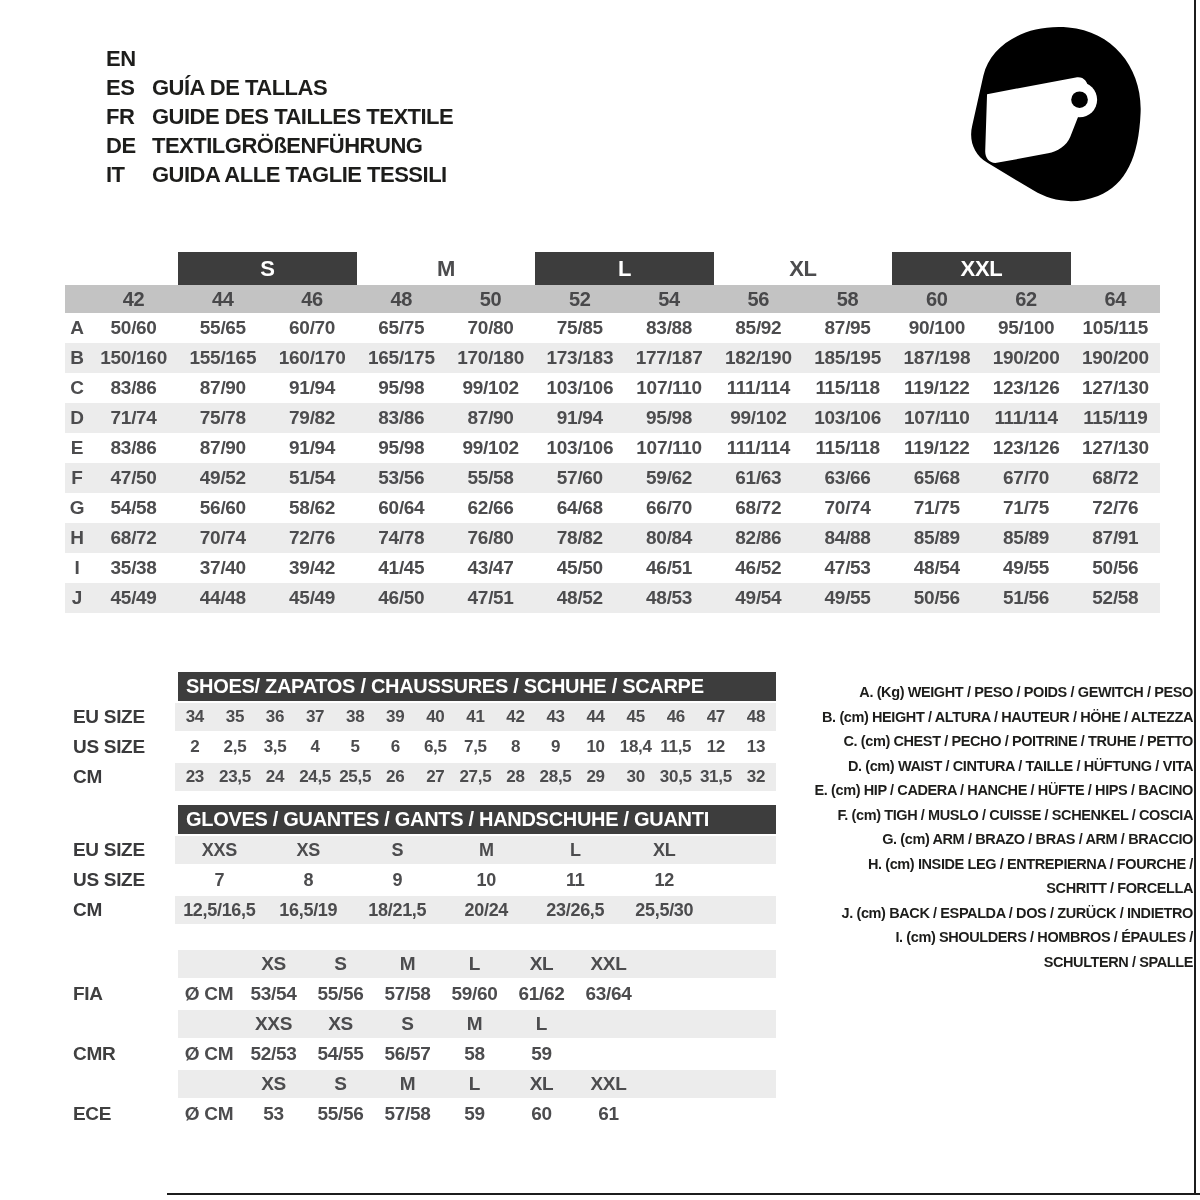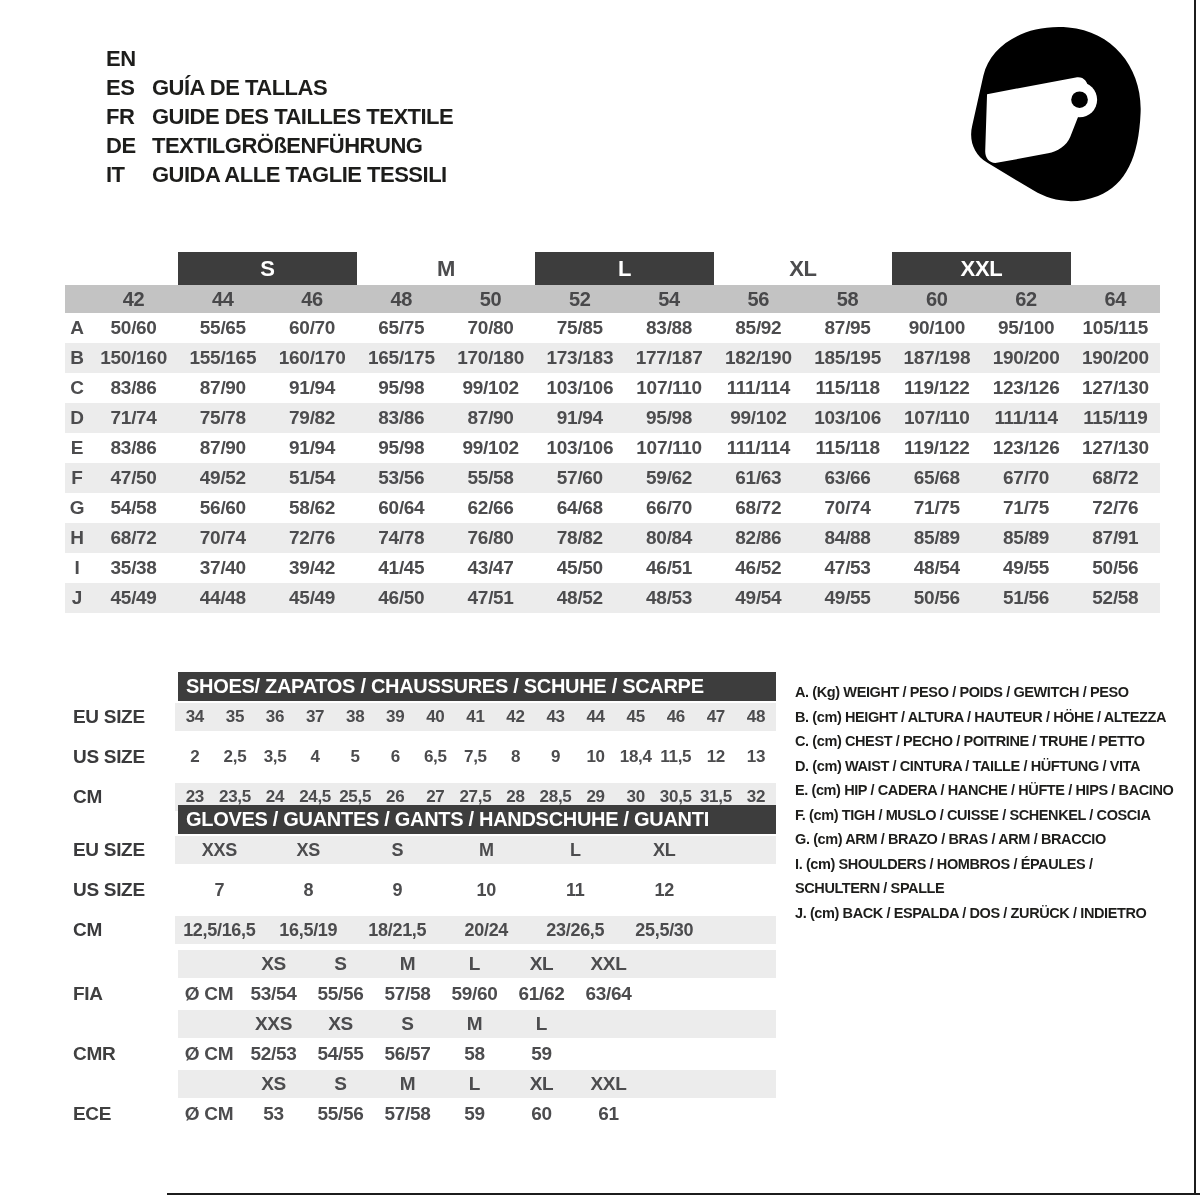--- a/index.html
+++ b/index.html
@@ -40,39 +40,39 @@
   .mt-letter { text-align:center; font-size:19px; }
   .mt-cell { text-align:center; font-size:19px; }
 
   
   .block { position:absolute; left:73px; width:703px; }
   .block-shoes  { top:672px; }
   .block-gloves { top:805px; }
   .block-helmet { top:950px; }
   .bar { margin-left:105px; width:598px; height:29px; line-height:29px; background:#3d3d3d;
          color:#fff; font-size:20px; padding-left:8px; margin-bottom:2px; white-space:nowrap; }
-  .lrow { display:flex; height:28px; line-height:28px; margin-bottom:12px; }
+  .lrow { display:flex; height:28px; line-height:28px; margin-bottom:2px; }
   .rlabel { width:105px; font-size:19px; color:#3a3a3c; }
   .cells { width:620px; display:grid; height:28px; }
   .cells span { text-align:center; font-size:17px; line-height:28px; }
   .sh { grid-template-columns:repeat(15,1fr); }
   .gl { grid-template-columns:repeat(6,89px) 1fr; }
   .gl span { font-size:18px; }
   .lrows > .lrow:nth-child(odd) .cells { background:#ececec; }
 
   .hsection { position:relative; margin-left:105px; width:598px; }
   .hrow { display:grid; grid-template-columns:62px repeat(6,67px) 1fr; height:28px; margin-bottom:2px; }
   .hrow span { text-align:center; font-size:19px; line-height:28px; }
   .hrow.sizes { background:#ececec; }
   .hs-label { position:absolute; left:-105px; top:30px; width:100px; height:28px;
               line-height:28px; font-size:19px; color:#404040; }
 
   
   .legend { position:absolute; left:795px; top:680px; width:398px; color:#1d1d1b; }
-  .legend-item { font-size:14.5px; line-height:24.5px; letter-spacing:-0.4px; white-space:pre-line; }
+  .legend-item { font-size:14.5px; line-height:24.5px; letter-spacing:-0.4px; white-space:pre-line;text-align:right; }
 
   
   .vline { position:absolute; left:1194px; top:0; width:2px; height:1195px; background:#1c1c1c; }
   .hline { position:absolute; left:167px; top:1193px; width:1033px; height:2px; background:#1c1c1c; }
 </style>
 </head>
 <body>
 
 <div class="page">
 
@@ -466,21 +466,23 @@
 
   <div class="legend">
 
   <div class="legend-item">A. (Kg) WEIGHT / PESO / POIDS / GEWITCH / PESO</div>
       <div class="legend-item">B. (cm) HEIGHT / ALTURA / HAUTEUR / HÖHE / ALTEZZA</div>
       <div class="legend-item">C. (cm) CHEST / PECHO / POITRINE / TRUHE / PETTO</div>
       <div class="legend-item">D. (cm) WAIST / CINTURA / TAILLE / HÜFTUNG / VITA</div>
       <div class="legend-item">E. (cm) HIP / CADERA / HANCHE / HÜFTE / HIPS /  BACINO</div>
       <div class="legend-item">F. (cm) TIGH / MUSLO / CUISSE / SCHENKEL / COSCIA</div>
       <div class="legend-item">G. (cm) ARM  / BRAZO / BRAS / ARM / BRACCIO</div>
+      <div class="legend-item">H. (cm) INSIDE LEG / ENTREPIERNA / FOURCHE /
+SCHRITT / FORCELLA</div>
+      <div class="legend-item">J. (cm) BACK / ESPALDA / DOS / ZURÜCK / INDIETRO</div>
       <div class="legend-item">I.  (cm) SHOULDERS / HOMBROS / ÉPAULES /
 SCHULTERN / SPALLE</div>
-      <div class="legend-item">J. (cm) BACK / ESPALDA / DOS / ZURÜCK / INDIETRO</div>
     </div>
 
   <div class="vline"></div>
   <div class="hline"></div>
 
 </div>
 
 </body></html>

